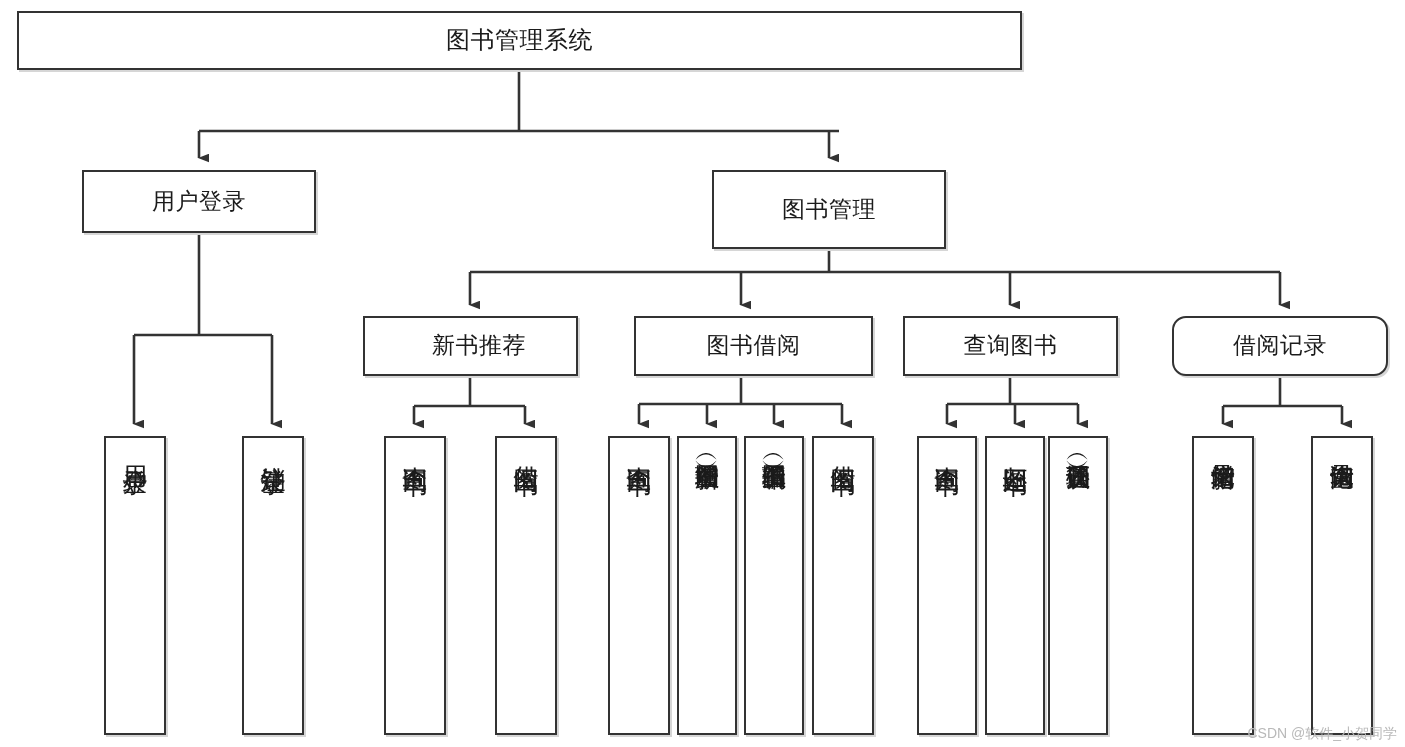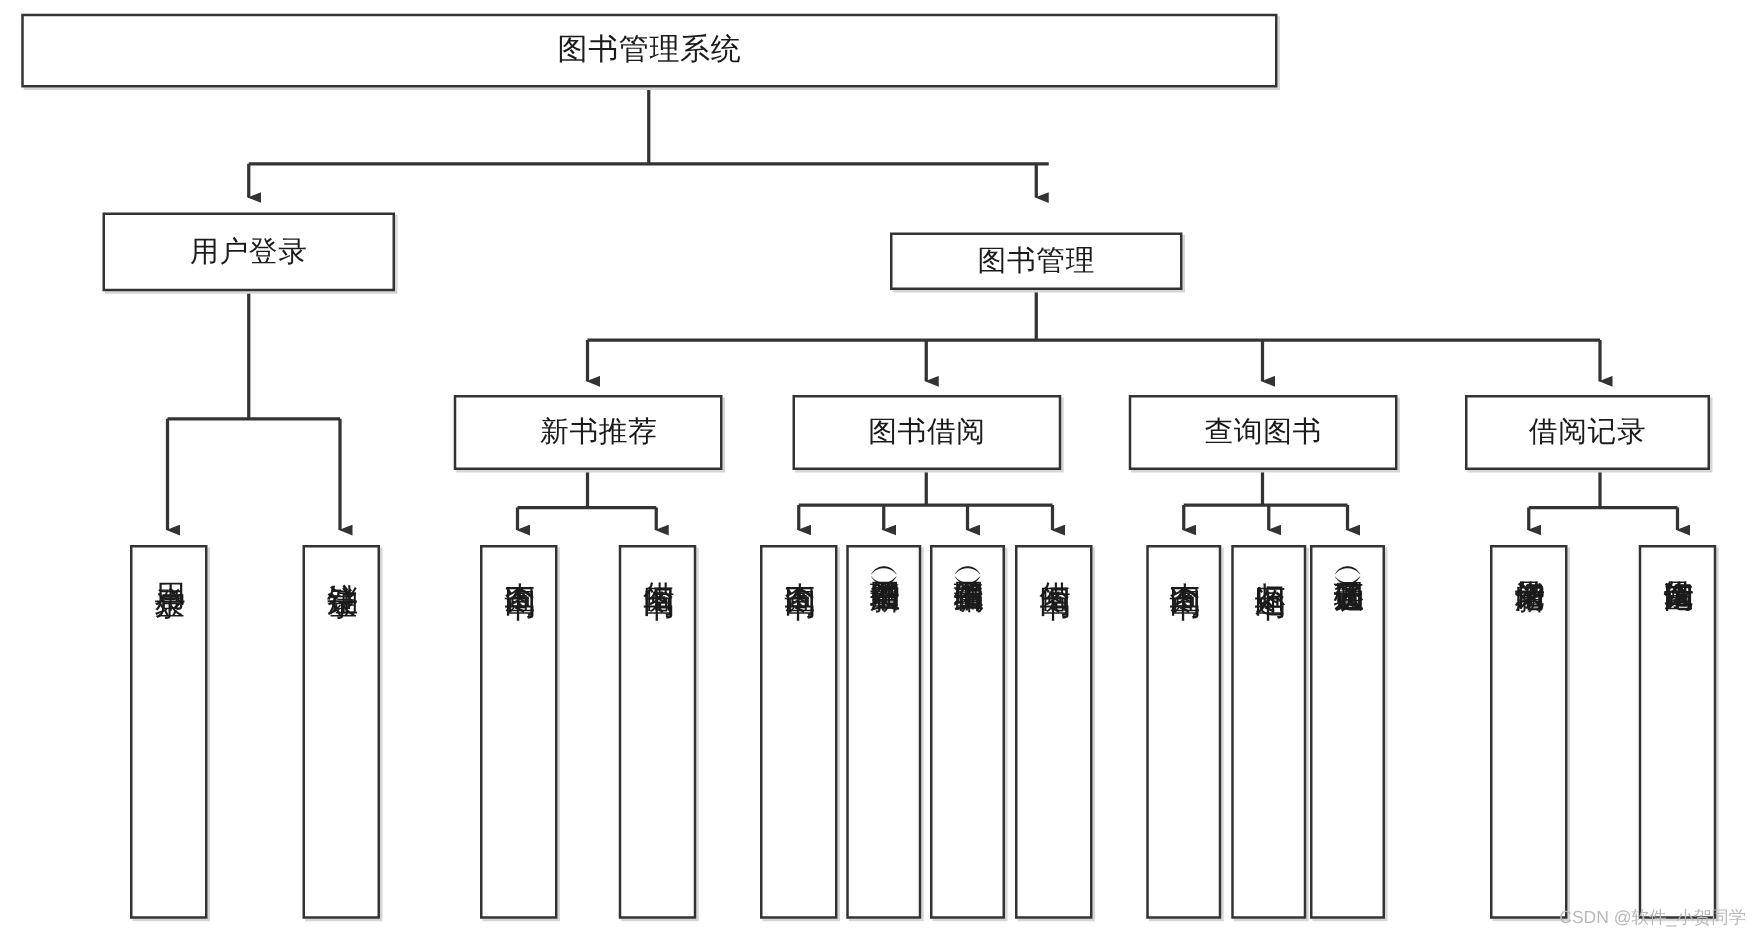--- a/index.html
+++ b/index.html
@@ -134,34 +134,34 @@
     </g>
   </svg>
 
   <div class="node horiz root" style="left:17px; top:11px; width:1005px; height:59px;">
     <span class="node-label">图书管理系统</span>
   </div>
 
   <div class="node horiz" style="left:82px; top:170px; width:234px; height:63px;">
     <span class="node-label">用户登录</span>
   </div>
-  <div class="node horiz" style="left:712px; top:186px; width:234px; height:46px;">
+  <div class="node horiz" style="left:712px; top:170px; width:234px; height:79px;">
     <span class="node-label">图书管理</span>
   </div>
 
   <div class="node horiz" style="left:363px; top:316px; width:215px; height:60px;padding-left:17px;">
     <span class="node-label">新书推荐</span>
   </div>
-  <div class="node horiz" style="left:634px; top:316px; width:215px; height:60px;">
+  <div class="node horiz" style="left:634px; top:316px; width:239px; height:60px;">
     <span class="node-label">图书借阅</span>
   </div>
   <div class="node horiz" style="left:903px; top:316px; width:215px; height:60px;">
     <span class="node-label">查询图书</span>
   </div>
-  <div class="node horiz" style="left:1172px; top:316px; width:196px; height:60px;">
+  <div class="node horiz" style="left:1172px; top:316px; width:216px; height:60px;border-radius:14px;">
     <span class="node-label">借阅记录</span>
   </div>
 
   <div class="node vert" style="left:104px; top:436px; width:62px; height:299px;">
     <span class="node-label">用户登录</span>
   </div>
   <div class="node vert" style="left:242px; top:436px; width:62px; height:299px;">
     <span class="node-label">注销登录</span>
   </div>
 

